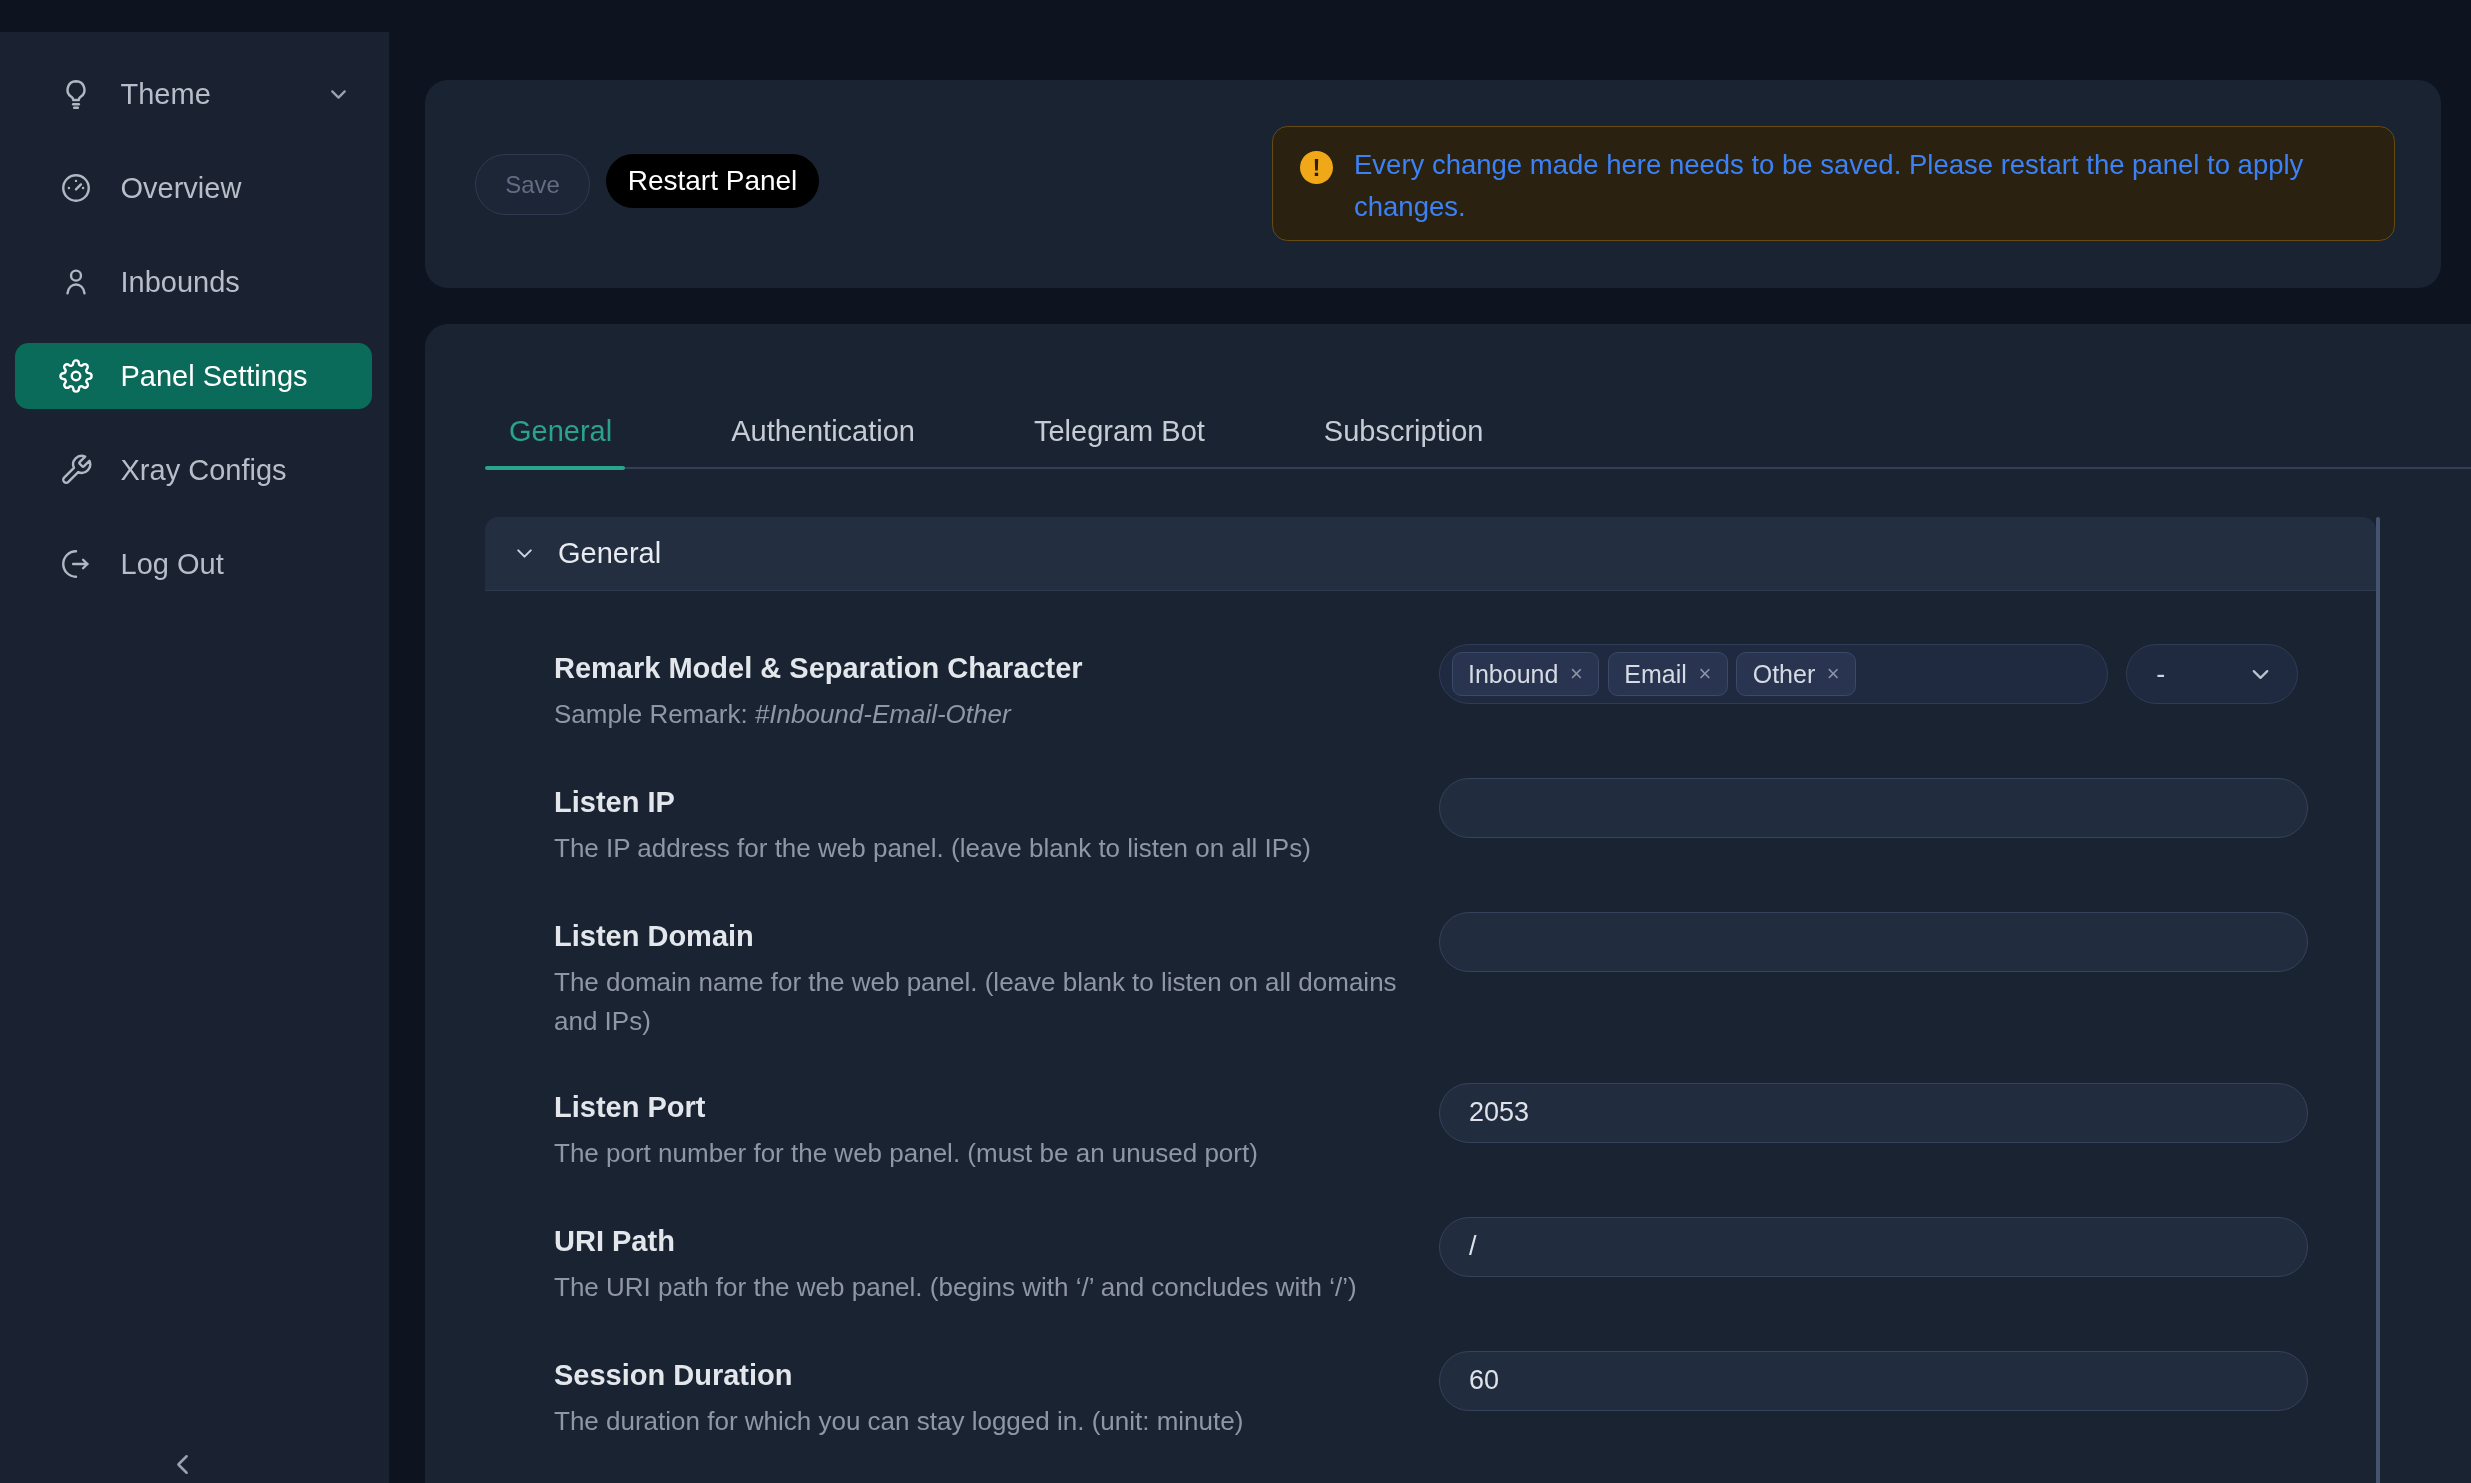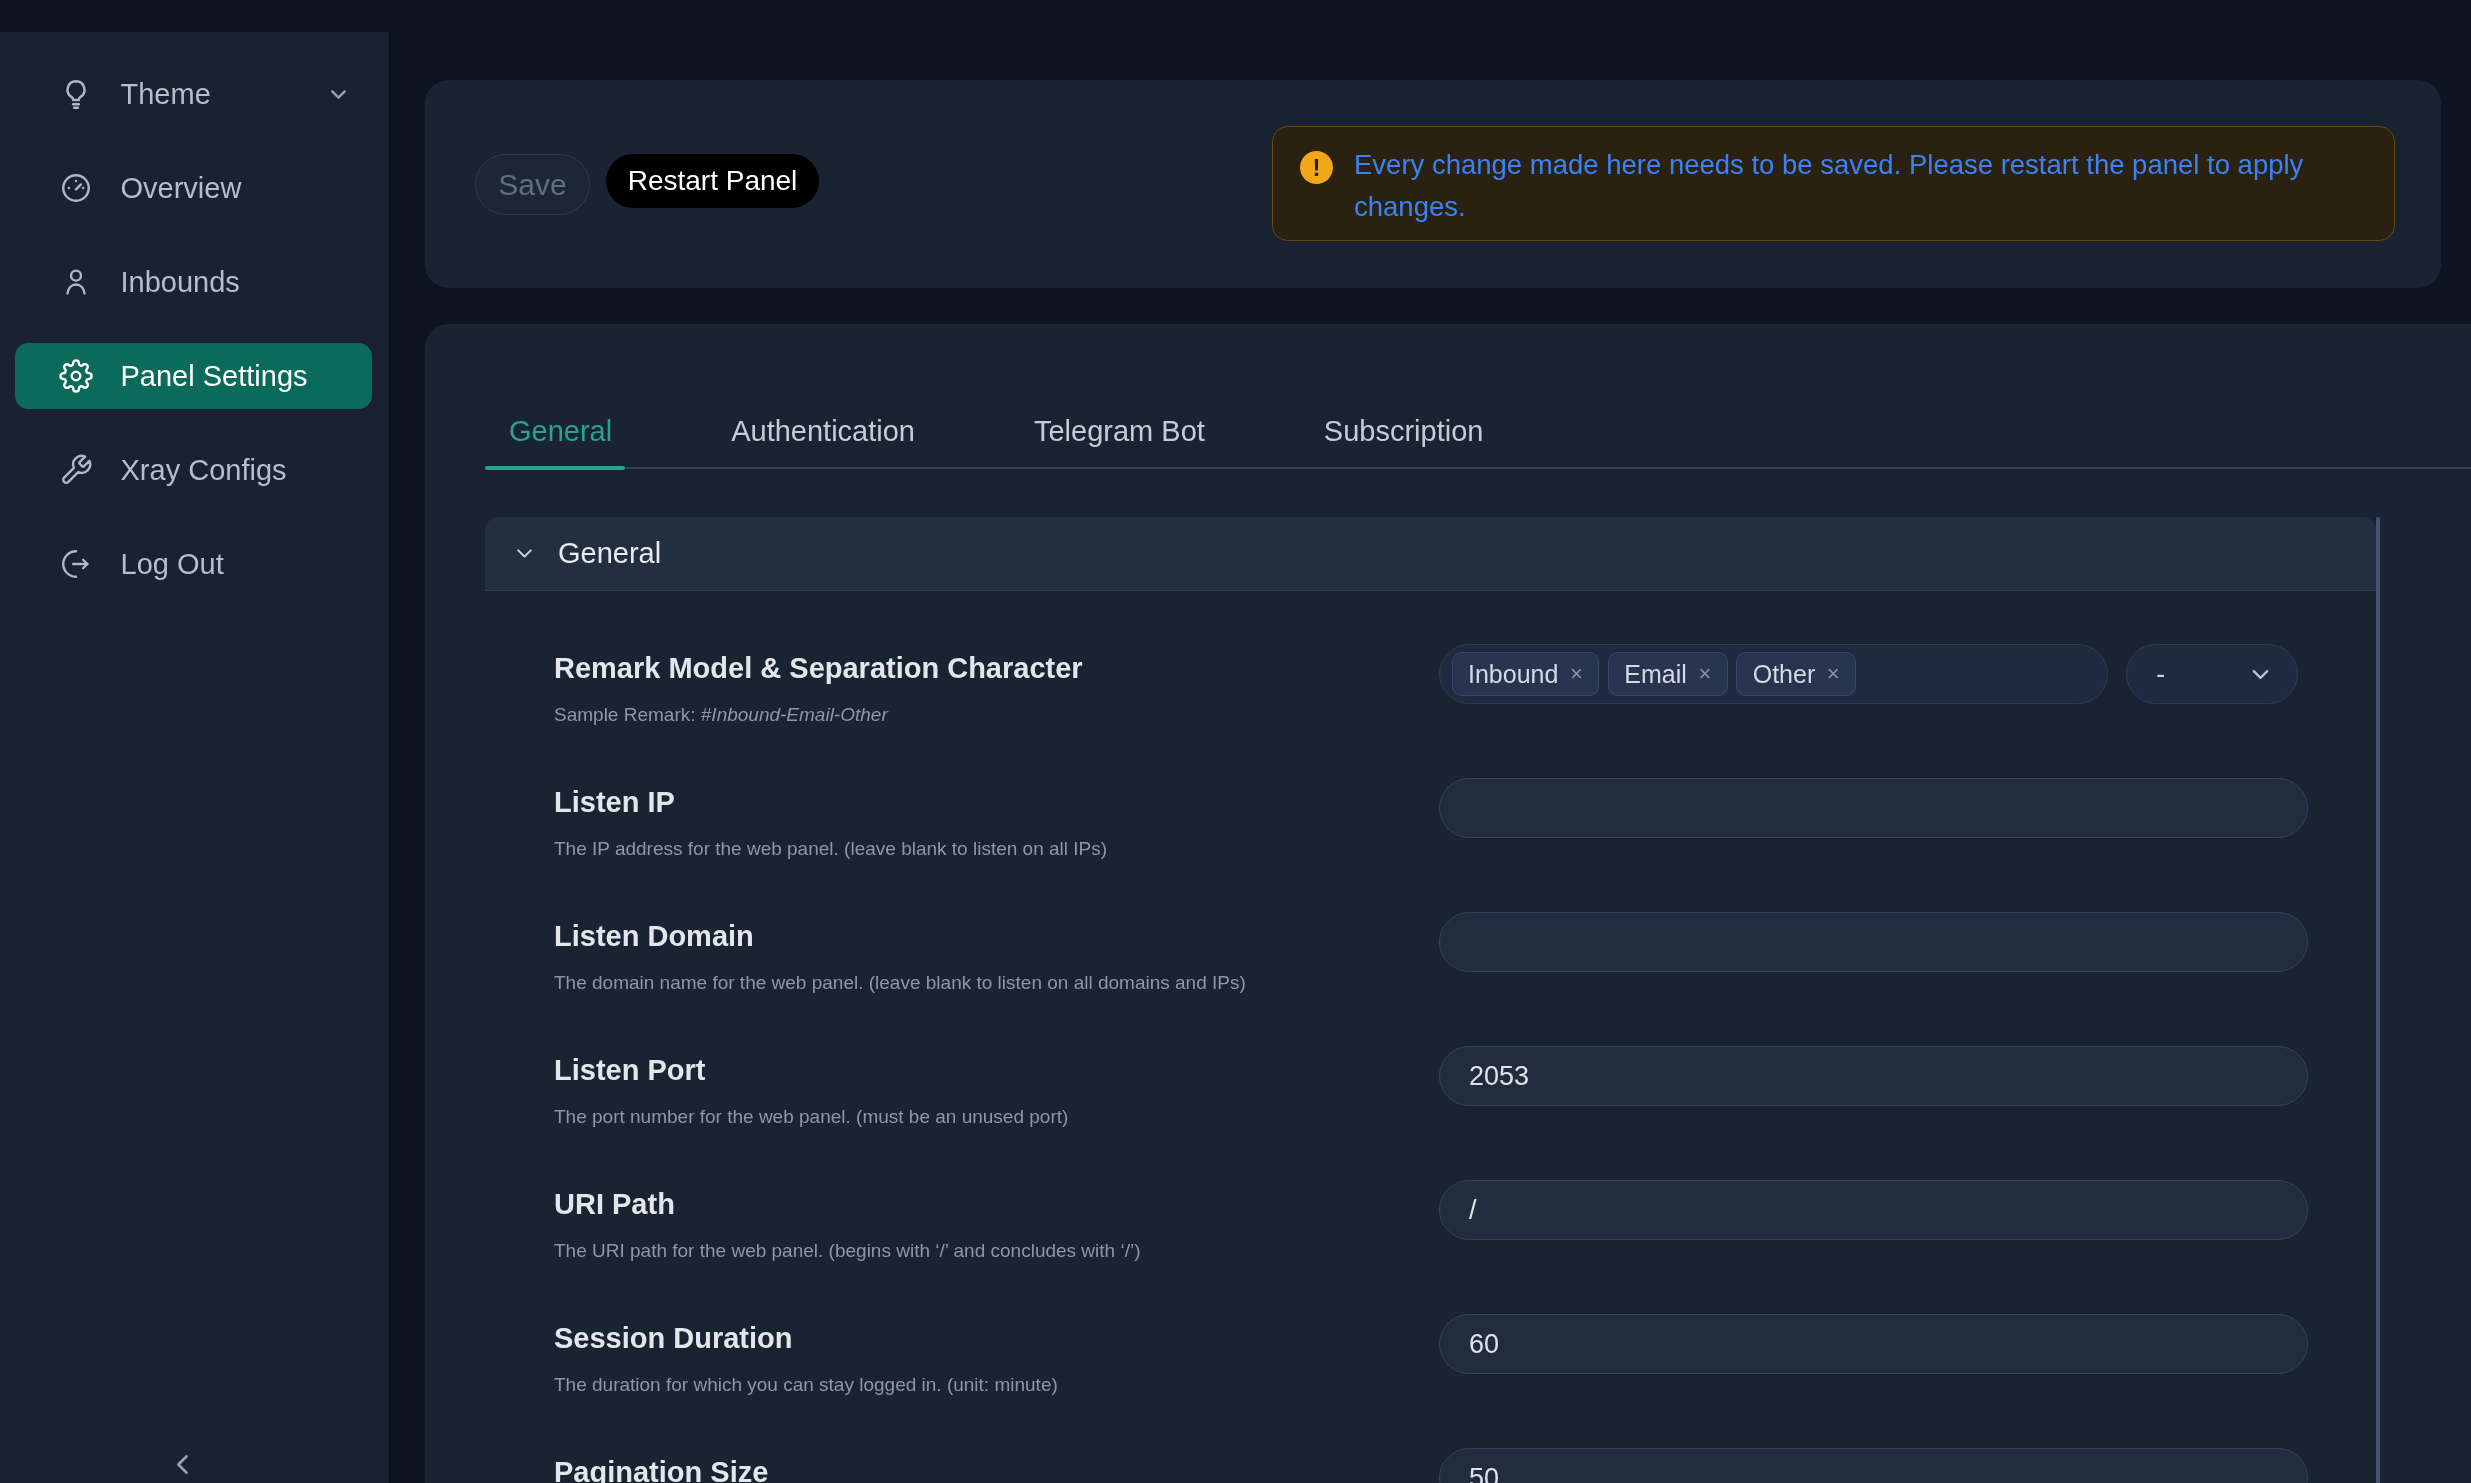--- a/index.html
+++ b/index.html
@@ -22,21 +22,21 @@
   .collapse-btn svg{width:33px;height:33px;}
 
   
   .main{position:absolute;left:389px;top:0;width:2083px;height:1483px;}
   .card{position:absolute;background:#1a2332;}
 
   .toolbar-card{left:36px;top:48px;width:2016px;height:208px;border-radius:23px;}
   .btn{position:absolute;box-sizing:border-box;border:none;border-radius:33px;cursor:pointer;
     font-family:inherit;display:flex;align-items:center;justify-content:center;}
   .btn.save{left:50px;top:74px;width:115px;height:61px;background:#1d2636;
-    border:1.9px solid #2f3a52;color:#626d83;font-size:30px;}
+    border:1.9px solid #2f3a52;color:#626d83;font-size:24px;}
   .btn.restart{left:181px;top:74px;width:213px;height:54px;background:#000000;color:#ffffff;font-size:28px;}
   .alert{position:absolute;left:847px;top:46px;width:1123px;height:115px;box-sizing:border-box;
     background:#2b2111;border:1.9px solid #664b15;border-radius:15.4px;display:flex;align-items:flex-start;
     padding:17.4px 23px 0 27px;}
   .alert-icon{flex:none;width:33px;height:33px;margin-top:6.8px;border-radius:50%;background:#f0a818;
     color:#2b2111;font-size:24px;font-weight:bold;display:flex;align-items:center;justify-content:center;}
   .alert-text{margin-left:21px;color:#3b82f6;font-size:27.5px;line-height:42px;}
 
   .content-card{left:36px;top:292px;width:2376px;height:1191px;border-radius:23px 23px 0 0;}
 
@@ -54,21 +54,21 @@
   .c-chevron{display:flex;color:#ccd2da;margin-right:21px;}
   .c-chevron svg{width:25px;height:25px;}
 
   
   .form{position:absolute;left:60px;top:269px;width:1891px;box-sizing:border-box;
     padding:54px 59px 0 69px;display:flex;flex-direction:column;gap:45px;}
   .row{position:relative;min-height:89px;}
   .row-text{width:956px;}
   .row-text.narrow{width:850px;}
   .row-label{font-size:29px;font-weight:600;color:#e3e7ec;line-height:42px;}
-  .row-desc{font-size:19px;color:#8f97a6;line-height:39px;margin-top:5.8px;}
+  .row-desc{font-size:26px;color:#8f97a6;line-height:39px;margin-top:5.8px;}
   .row-desc i{font-style:italic;}
   .row-control{position:absolute;left:885px;top:-2.9px;width:869px;display:flex;gap:18.3px;}
   .pill-input{box-sizing:border-box;width:100%;height:60px;border-radius:30px;background:#222c3f;
     border:1.9px solid #36425c;color:#dfe3e9;font-size:27px;padding:0 29px;outline:none;font-family:inherit;}
   .tagselect{box-sizing:border-box;width:669px;height:60px;border-radius:30px;background:#1f2940;
     border:1.9px solid #303c56;display:flex;align-items:center;padding:0 11.6px;gap:8.7px;cursor:text;}
   .tag{display:flex;align-items:center;height:42px;padding:0 15.4px;border-radius:9.7px;background:#283450;
     border:1px solid #3c4a68;color:#d6dbe3;font-size:25px;}
   .tag-x{margin-left:11.6px;color:#8b94a5;font-size:22px;cursor:pointer;}
   .sep-select{box-sizing:border-box;width:172px;height:60px;border-radius:30px;background:#1f2940;

